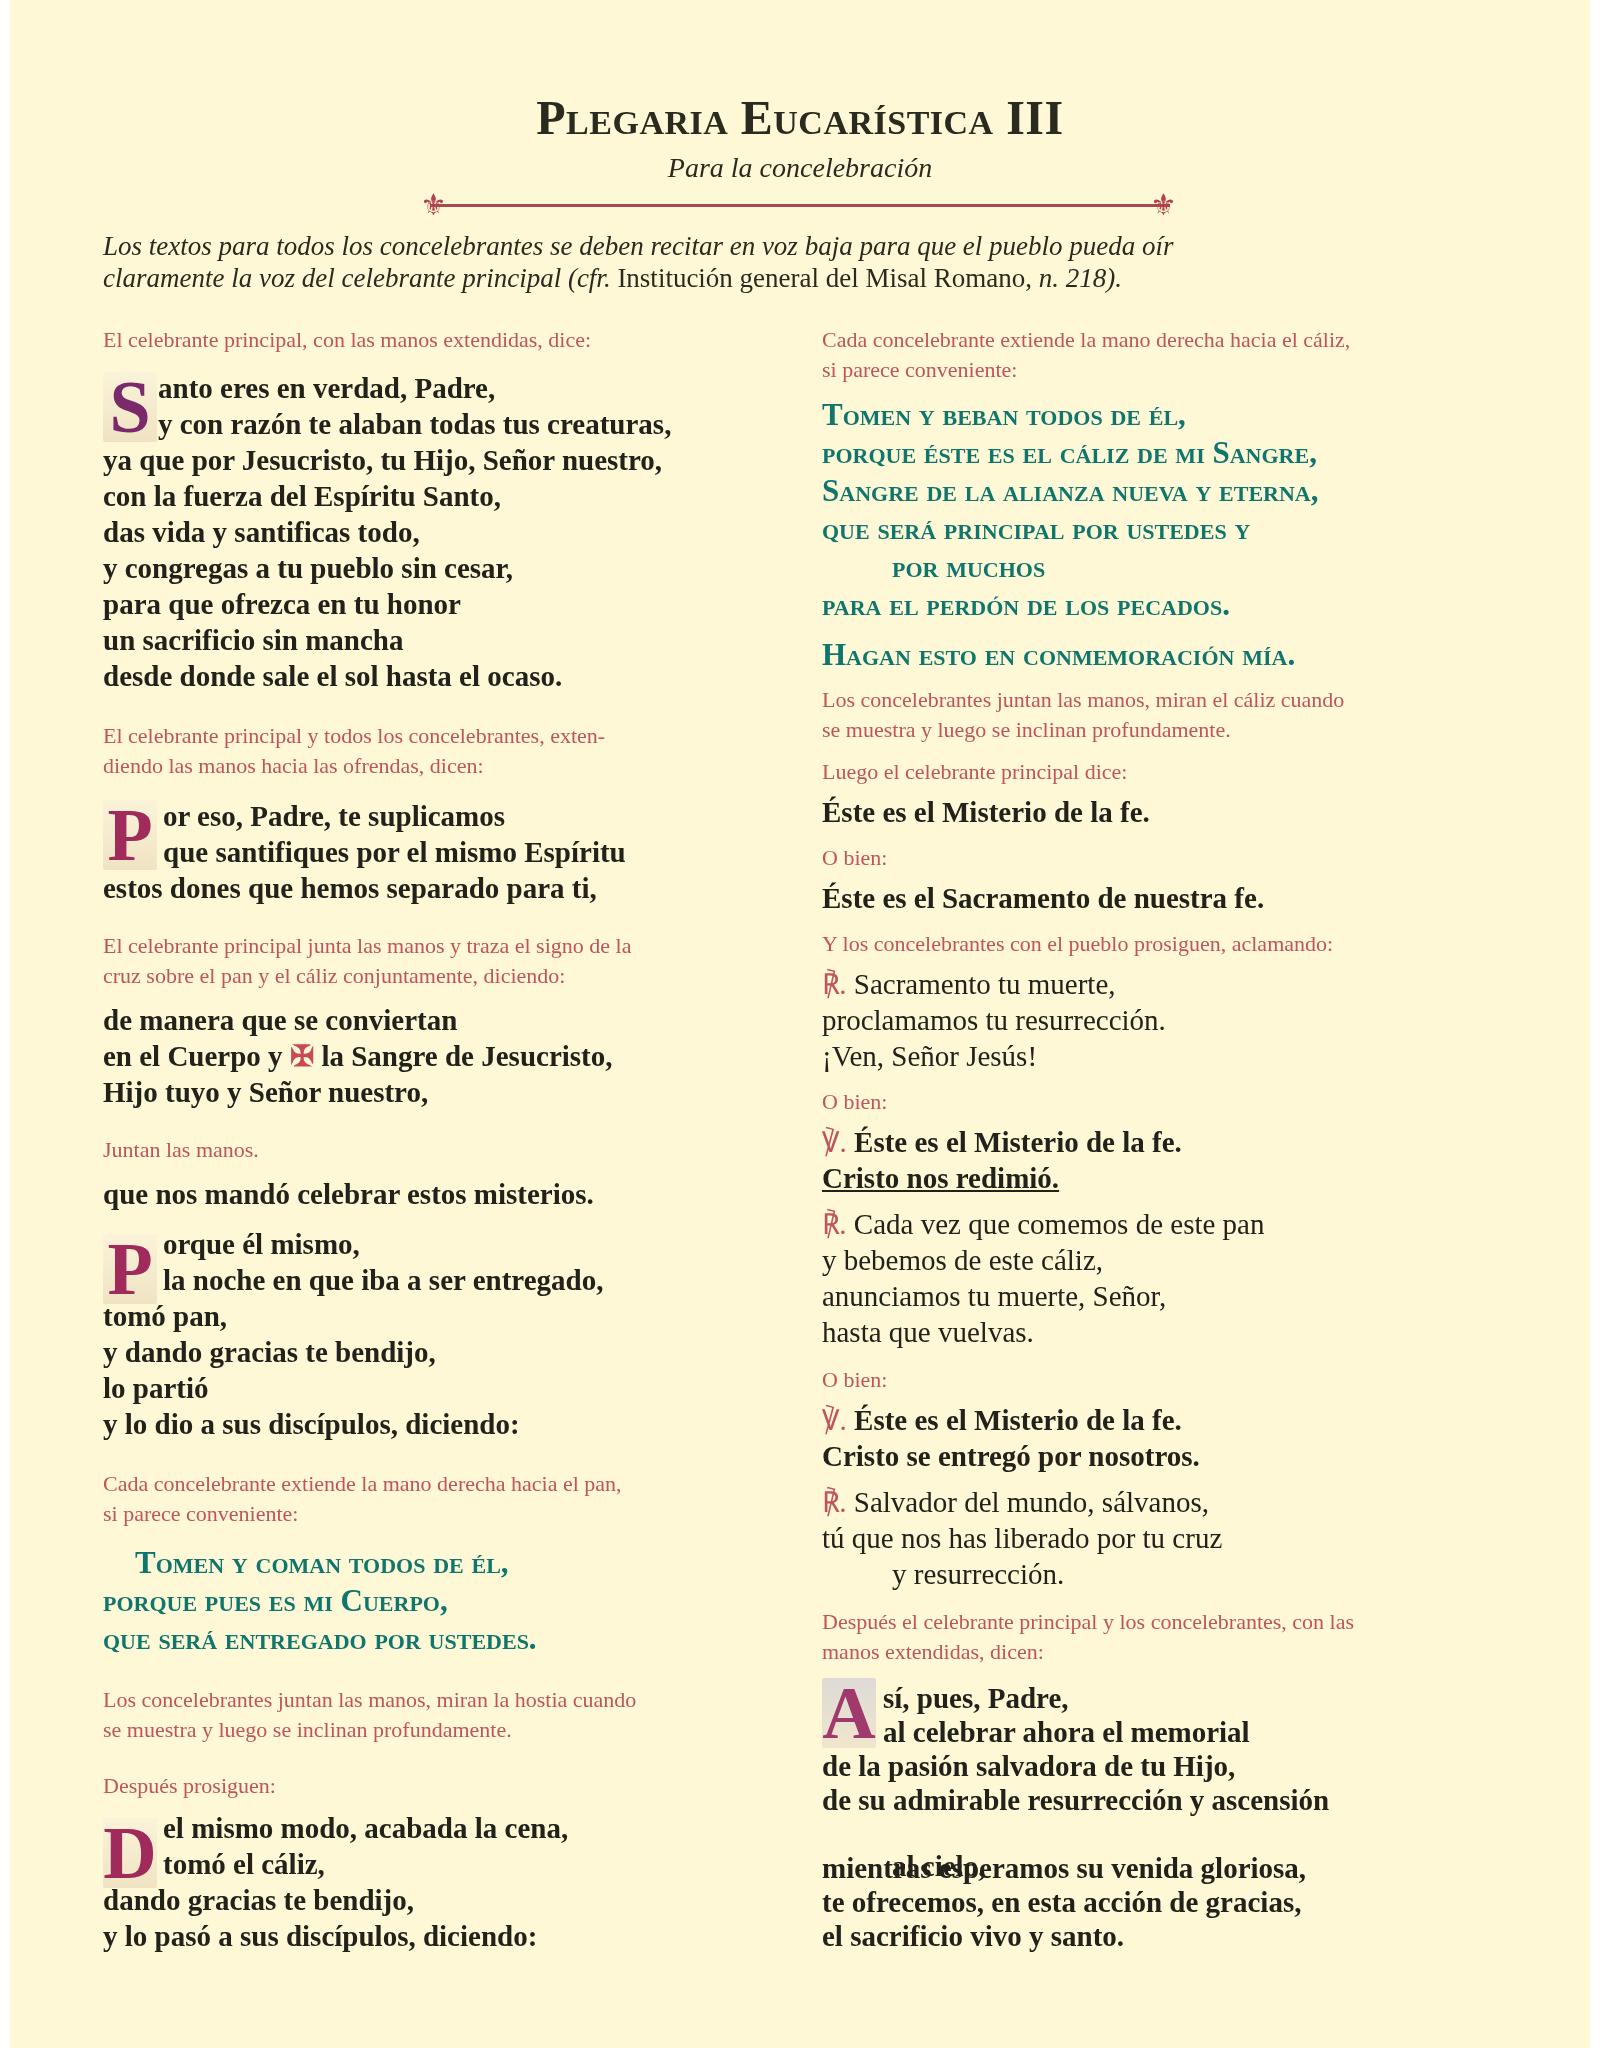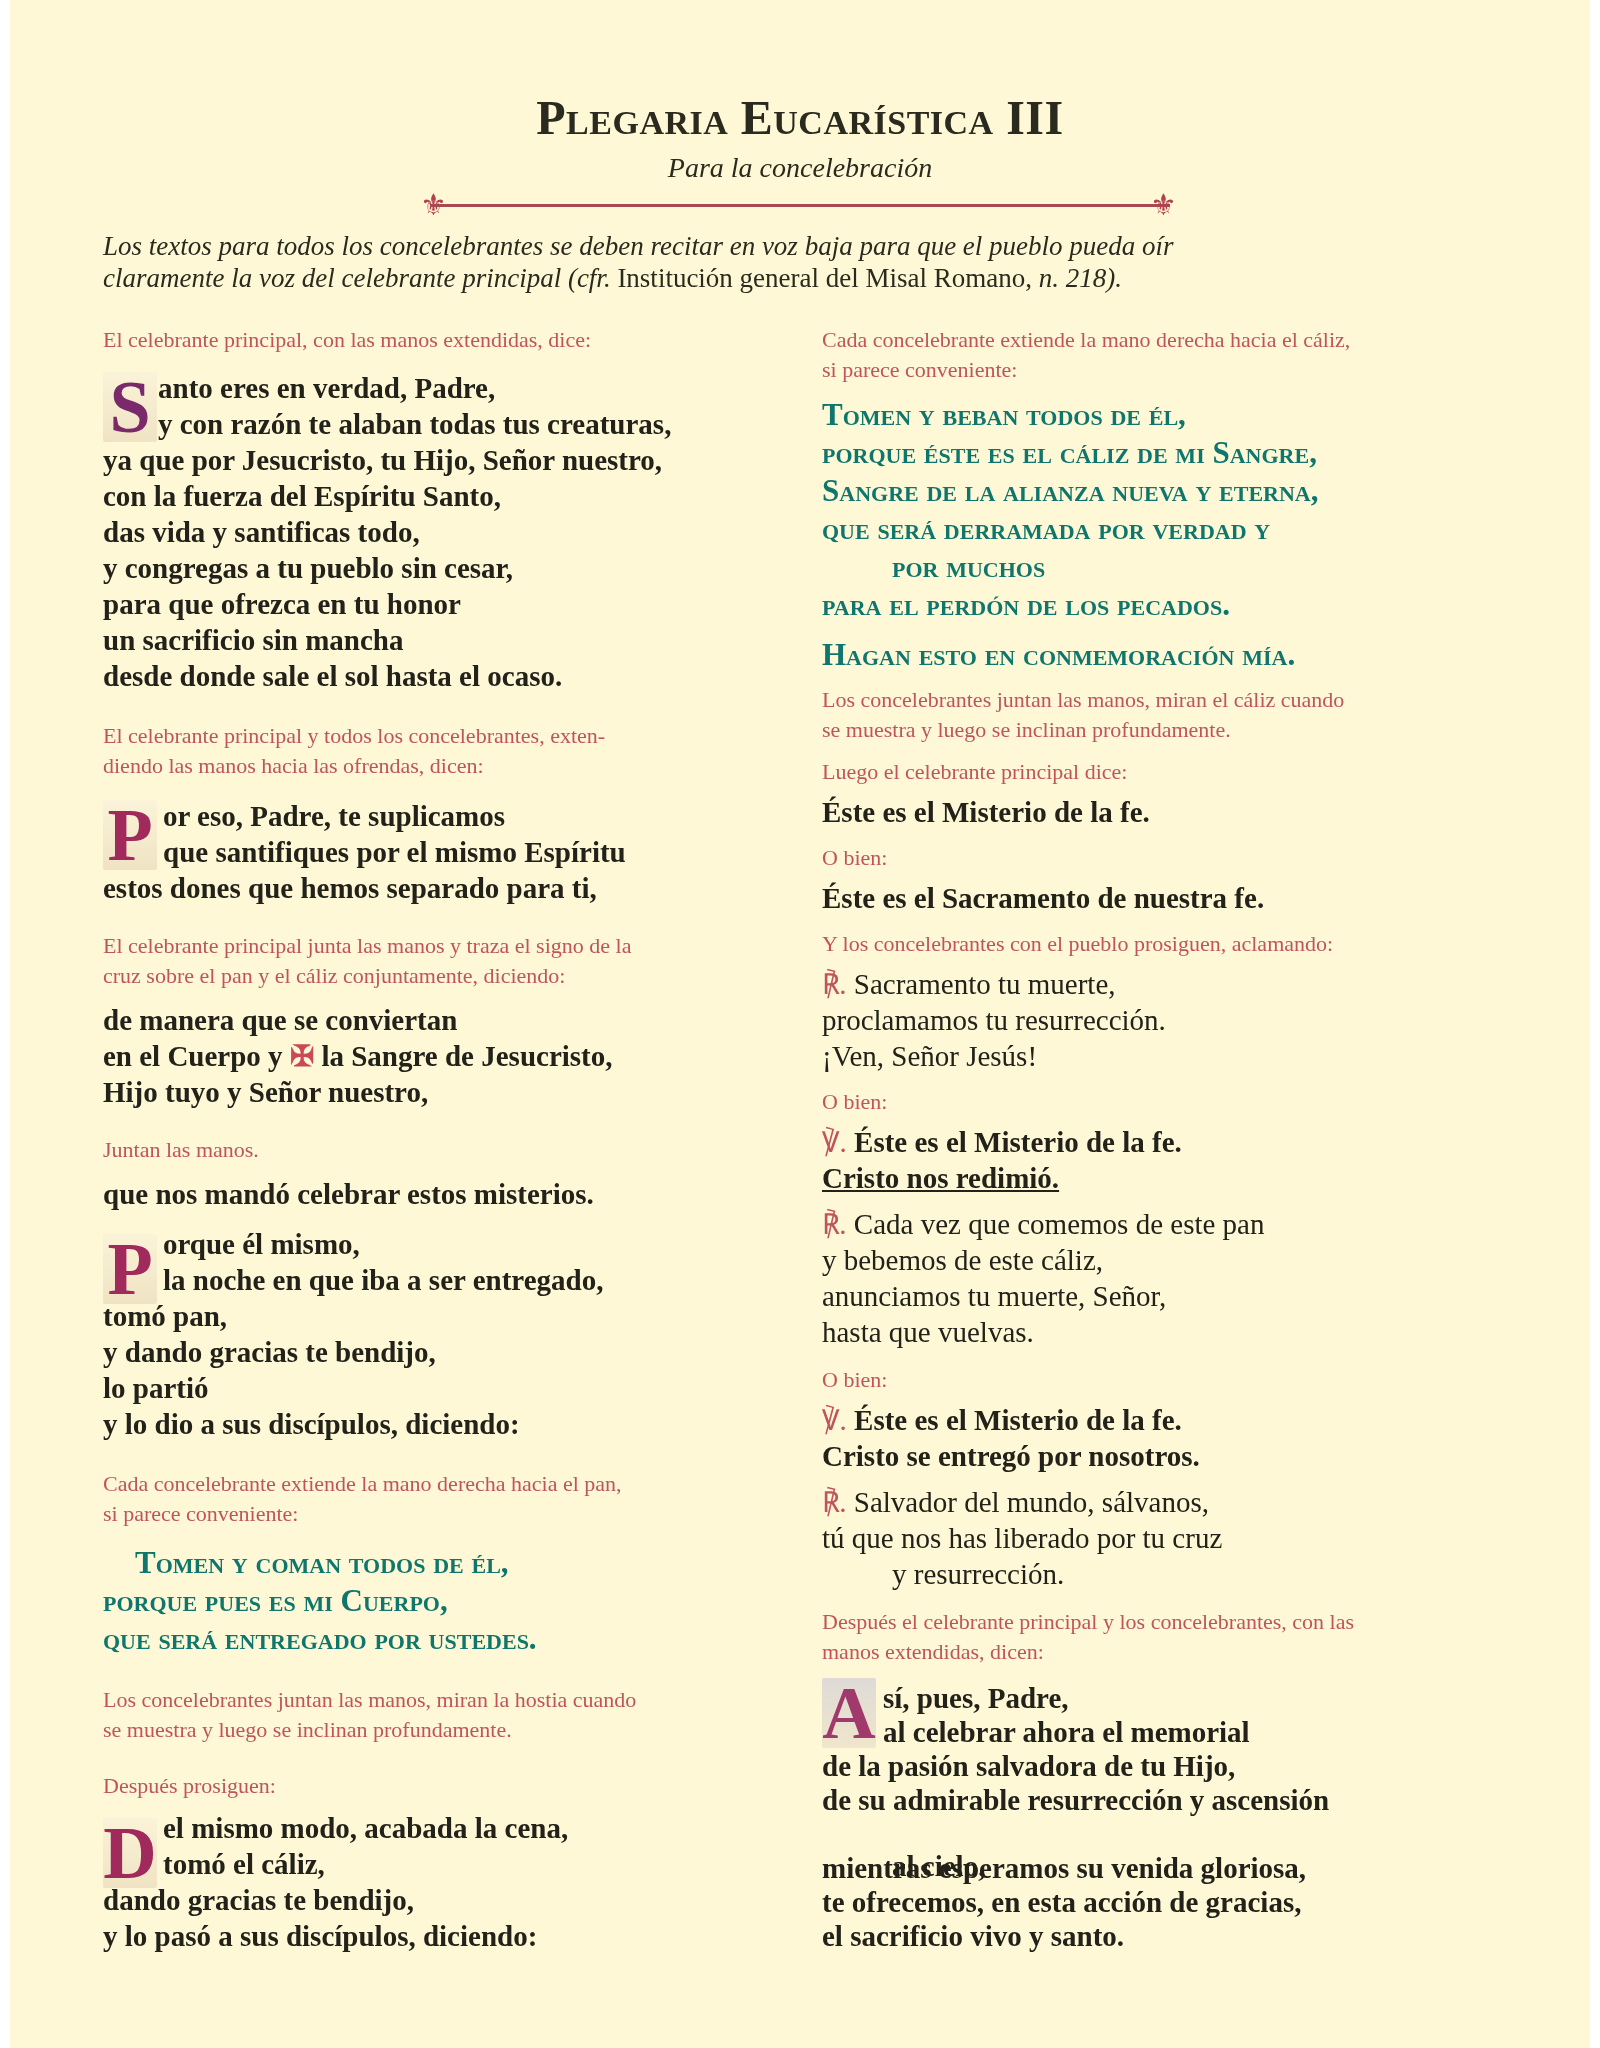--- a/index.html
+++ b/index.html
@@ -99,21 +99,21 @@
     <div class="ln" style="left:93px; top:1918px;">y lo pasó a sus discípulos, diciendo:</div>
   </div>
 
   <div>
     <div class="rub" style="left:812px; top:324px;">Cada concelebrante extiende la mano derecha hacia el cáliz,</div>
     <div class="rub" style="left:812px; top:354px;">si parece conveniente:</div>
 
     <div class="sc" style="left:812px; top:396px;">Tomen y beban todos de él,</div>
     <div class="sc" style="left:812px; top:434px;">porque éste es el cáliz de mi Sangre,</div>
     <div class="sc" style="left:812px; top:472px;">Sangre de la alianza nueva y eterna,</div>
-    <div class="sc" style="left:812px; top:510px;">que será derramada por verdad y</div>
+    <div class="sc" style="left:812px; top:510px;">que será principal por ustedes y</div>
     <div class="sc" style="left:882px; top:548px;">por muchos</div>
     <div class="sc" style="left:812px; top:586px;">para el perdón de los pecados.</div>
     <div class="sc" style="left:812px; top:636px;">Hagan esto en conmemoración mía.</div>
 
     <div class="rub" style="left:812px; top:684px;">Los concelebrantes juntan las manos, miran el cáliz cuando</div>
     <div class="rub" style="left:812px; top:714px;">se muestra y luego se inclinan profundamente.</div>
 
     <div class="rub" style="left:812px; top:756px;">Luego el celebrante principal dice:</div>
     <div class="ln" style="left:812px; top:794px;">Éste es el Misterio de la fe.</div>
     <div class="rub" style="left:812px; top:842px;">O bien:</div>

